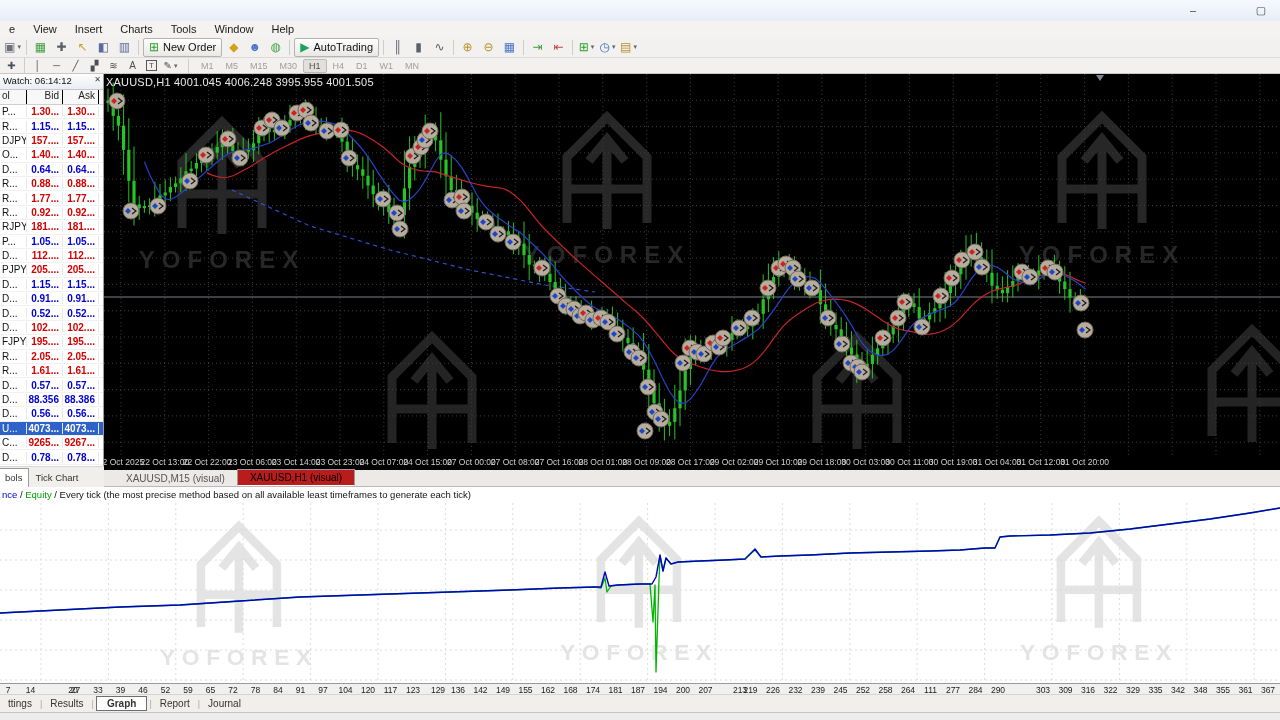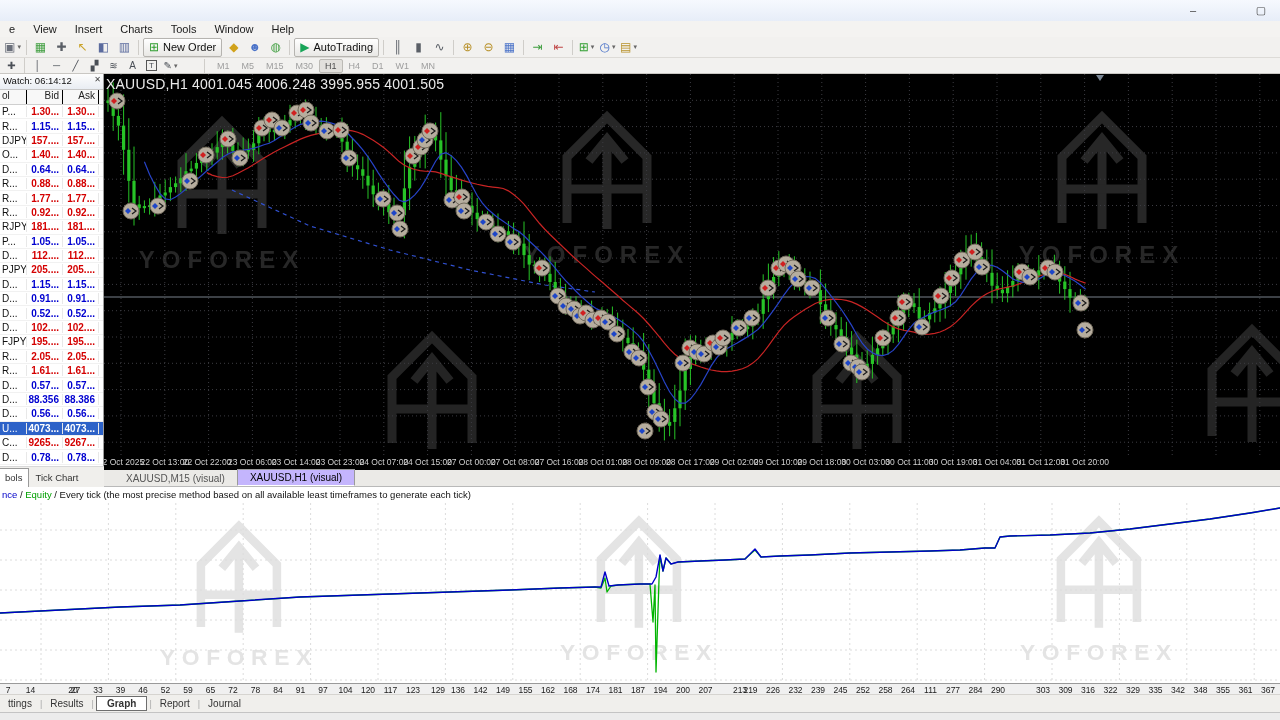--- a/index.html
+++ b/index.html
@@ -22,21 +22,21 @@
     display:flex;align-items:center;padding-left:2px;box-sizing:border-box}
   .tbtn{height:17px;min-width:17px;display:flex;align-items:center;justify-content:center;
     font-size:12px;margin:0 1px;border:1px solid transparent;border-radius:2px;white-space:nowrap}
   .tbtn.boxed{border:1px solid #b6b4b0;background:linear-gradient(#ffffff,#e9e8e5);padding:0 5px;gap:4px}
   .tbtn .lbl{font-size:11px;color:#111}
   .tsep{width:1px;height:15px;background:#cfcdc9;margin:0 3px}
   .ddarw{font-size:7px;color:#666;margin-left:2px}
   .tool{height:14px;min-width:15px;display:flex;align-items:center;justify-content:center;
     font-size:10px;color:#4a4f56;margin:0 2px}
   .tool .boxT{border:1px solid #555;font-size:8px;padding:0 2px;line-height:9px}
-  #tfgroup{display:flex;margin-left:24px;border-left:1px solid #cfcdc9;padding-left:6px}
+  #tfgroup{display:flex;margin-left:8px;border-left:1px solid #cfcdc9;padding-left:6px}
   .tf{font-size:9px;color:#9d9d9d;padding:1px 5px;border:1px solid transparent;border-radius:2px}
   .tf.active{color:#4e4e4e;background:#e2e0dc;border-color:#bcbab5}
   
   #mw{left:0;top:74px;width:104px;height:413px;background:#fff;border-right:1px solid #9e9e9e;box-sizing:border-box}
   #mw-header{height:14px;background:linear-gradient(#fdfdfd,#e9edf3);font-size:9.5px;color:#111;
     padding:1px 3px 0 3px;border-bottom:1px solid #c6c6c6;position:relative}
   #mw-close{position:absolute;right:2px;top:1px;font-size:8px;color:#444}
   #mw-cols{display:flex;height:15px;font-size:10px;color:#222;background:#f8f8f8;border-bottom:1px solid #cfcfcf;box-sizing:border-box}
   #mw-cols div{border-right:1px solid #000000;box-sizing:border-box}
   .h-sym{width:27px;padding-left:2px}
@@ -47,28 +47,28 @@
   .v-red .c-bid,.v-red .c-ask{color:#d40000}
   .v-blue .c-bid,.v-blue .c-ask{color:#0000d0}
   .mwrow.sel{background:#2d62c8}
   .mwrow.sel .c-sym,.mwrow.sel .c-bid,.mwrow.sel .c-ask{color:#fff}
   #mw-tabs{position:absolute;left:0;bottom:0;width:104px;height:21px;display:flex;align-items:flex-end;
     font-size:9.5px;color:#333;background:#f0efec;border-top:1px solid #d8d8d8;box-sizing:border-box}
   .mwtab{padding:3px 6px 4px 6px;white-space:nowrap}
   .mwtab.active{background:#fff;border:1px solid #9a9a9a;border-bottom:none;margin-left:-2px}
   
   #chart{left:104px;top:74px;width:1176px;height:381px;background:#000;overflow:hidden}
-  #chart-info{position:absolute;left:2px;top:2px;color:#eaeaea;font-size:14px;letter-spacing:.2px}
+  #chart-info{position:absolute;left:2px;top:2px;color:#eaeaea;font-size:11px;letter-spacing:.2px}
   #dates{left:104px;top:455px;width:1176px;height:15px;background:#000;overflow:hidden}
   #dates span{position:absolute;top:2px;transform:translateX(-50%);color:#d0d0d0;font-size:8.5px;white-space:nowrap}
   
   #chart-tabs{left:104px;top:470px;width:1176px;height:17px;background:#ebeae7;border-bottom:1px solid #b9b9b9;
     display:flex;align-items:flex-end;padding-left:10px;box-sizing:border-box;font-size:10px}
   .ctab{padding:2px 12px 2px 12px;color:#555;white-space:nowrap}
-  .ctab.active{background:#c4b5fd;border:1px solid #9a9a9a;border-bottom:1px solid #fff;color:#000}
+  .ctab.active{background:#b91c1c;border:1px solid #9a9a9a;border-bottom:1px solid #fff;color:#000}
   
   #tester-head{left:0;top:487px;width:1280px;height:16px;background:#fff;font-size:9.5px;color:#111;
     padding:2px 0 0 2px;box-sizing:border-box;white-space:nowrap}
   #tester{left:0;top:503px;width:1280px;height:180px;background:#fff}
   #tester-axis{left:0;top:683px;width:1280px;height:11px;background:#f0f0f0;border-top:1px solid #9a9a9a;box-sizing:border-box;overflow:hidden}
   #tester-axis span{position:absolute;top:1px;transform:translateX(-50%);font-size:8.5px;color:#1a1a1a}
   #tester-tabs{left:0;top:694px;width:1280px;height:18px;background:#f0efec;border-top:1px solid #d6d4d0;
     display:flex;align-items:center;font-size:10px;color:#333;box-sizing:border-box}
   .btab{padding:8px 8px;white-space:nowrap}
   .btab.active{background:#fff;border:1px solid #6e6e6e;font-weight:bold;padding:1px 10px;margin:0 2px}

